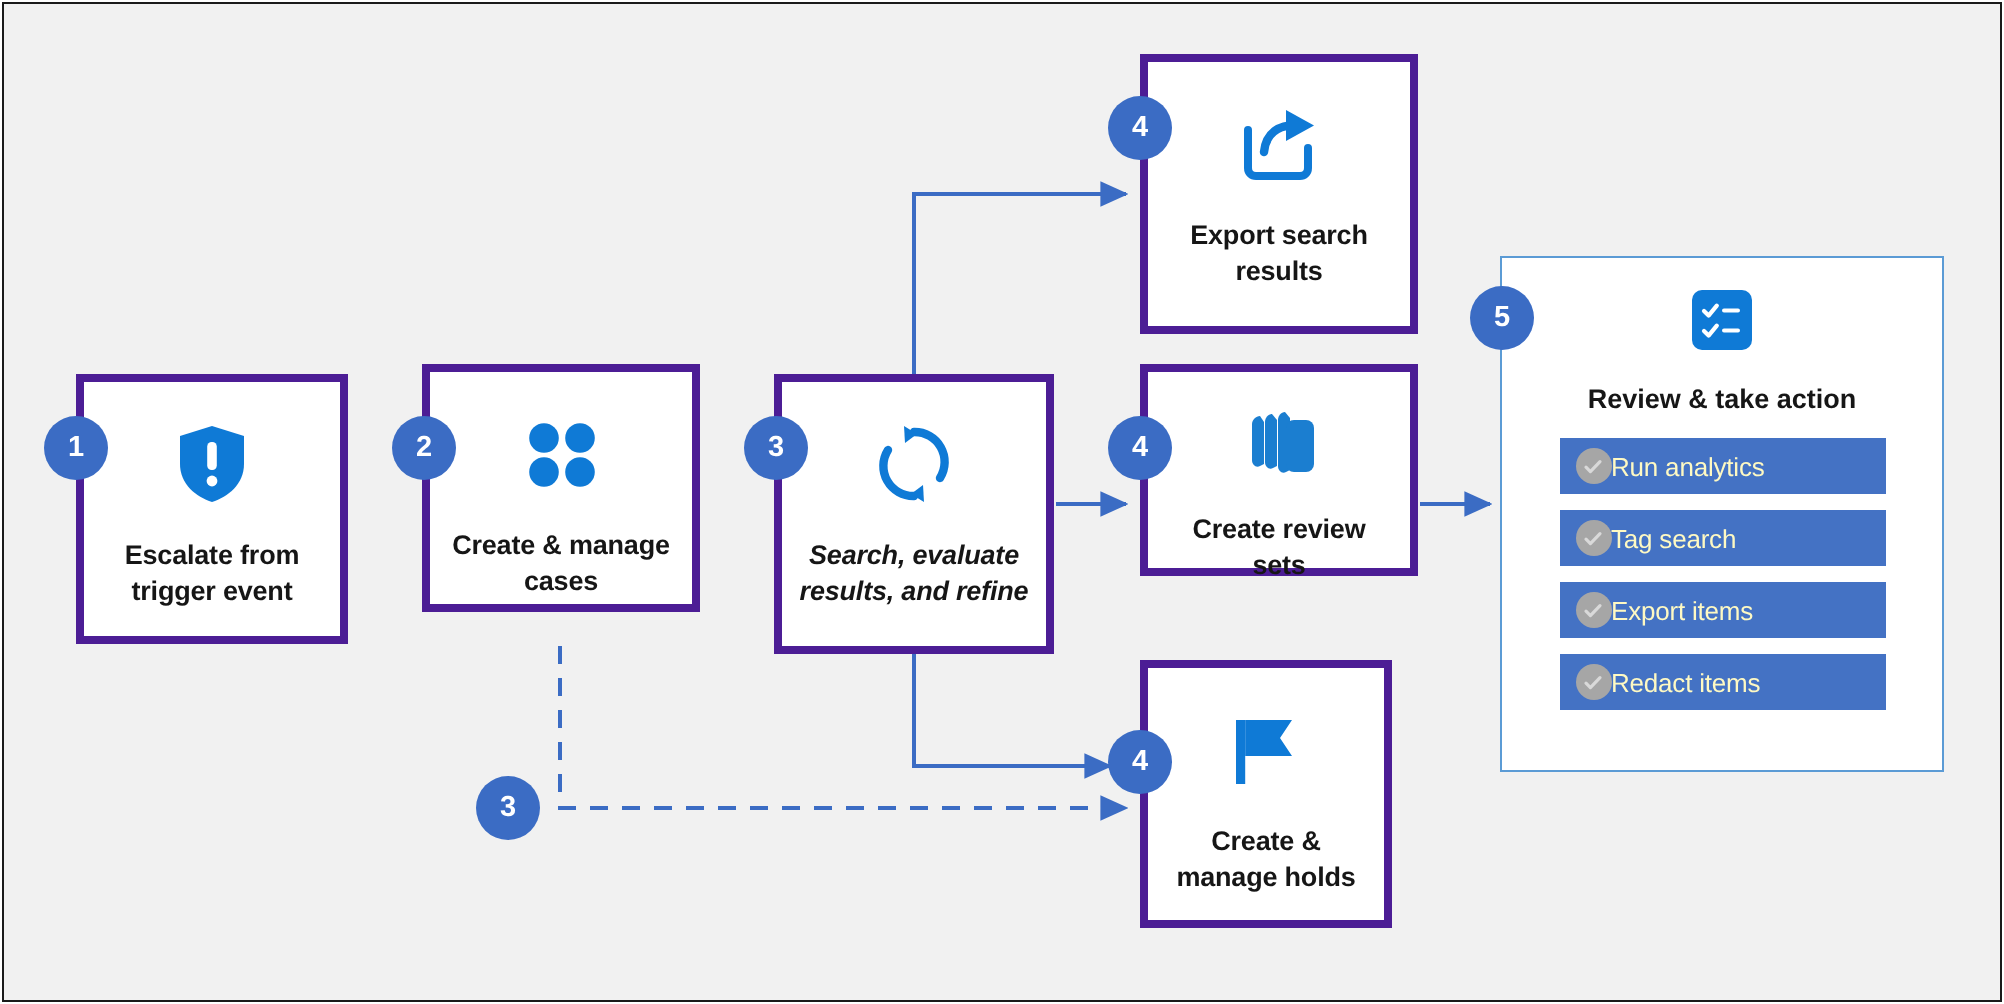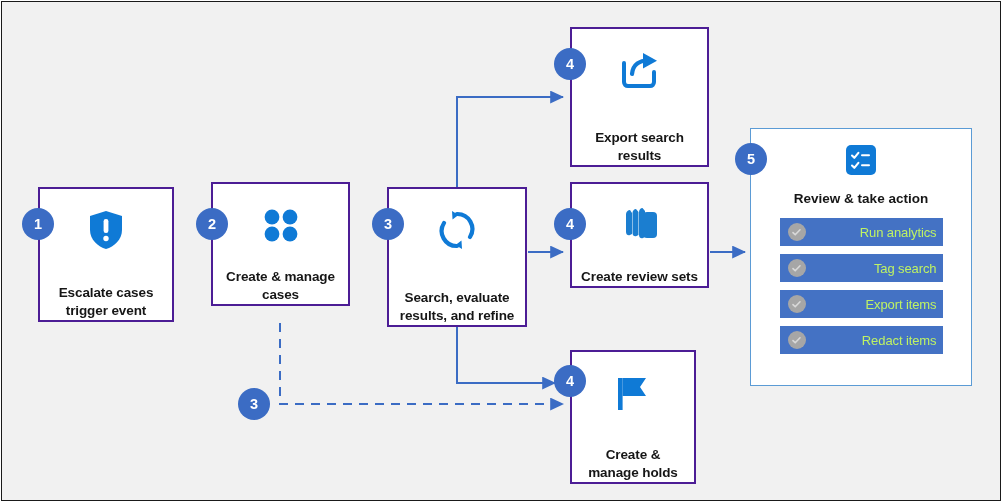--- a/index.html
+++ b/index.html
@@ -16,26 +16,25 @@
     background:#f1f1f1;
     border:1px solid #1a1a1a;
     box-sizing:border-box;
     overflow:hidden;
   }
   #svg-layer{position:absolute;left:0;top:0;width:1000px;height:500px;pointer-events:none;}
 
   .node{
     position:absolute;
     background:#ffffff;
-    border:2px solid #4c1d95;
+    border:4px solid #4c1d95;
     box-sizing:border-box;
     display:flex;
     flex-direction:column;
     align-items:center;
-    justify-content:space-between;
   }
   .node .icon{margin-top:18px;height:46px;display:flex;align-items:center;justify-content:center;}
   .node .caption{
     margin-top:14px;
     font-size:13.5px;
     font-weight:700;
     color:#161616;
     text-align:center;
     line-height:1.32;
     padding:0 8px;
@@ -50,24 +49,24 @@
     color:#ffffff;
     font-size:14.5px;
     font-weight:700;
     display:flex;align-items:center;justify-content:center;
     box-sizing:border-box;
   }
 
   
   #node-escalate{left:36px;top:185px;width:136px;height:135px;}
   #node-cases{left:209px;top:180px;width:139px;height:124px;}
-  #node-search{left:385px;top:185px;width:140px;height:140px;}
+  #node-search{left:385px;top:185px;width:140px;height:140px;font-style:italic;}
   #node-export-search{left:568px;top:25px;width:139px;height:140px;}
   #node-review-sets{left:568px;top:180px;width:139px;height:106px;}
-  #node-holds{left:568px;top:348px;width:126px;height:134px;}
+  #node-holds{left:568px;top:328px;width:126px;height:134px;}
 
   #panel-review{
     position:absolute;
     left:748px;top:126px;width:222px;height:258px;
     background:#ffffff;
     border:1px solid #5b9bd5;
     box-sizing:border-box;
     display:flex;flex-direction:column;align-items:center;
   }
   #panel-review .panel-icon{margin-top:16px;}
@@ -84,22 +83,22 @@
     padding-left:8px;
   }
   .action-btn .check{
     width:18px;height:18px;border-radius:50%;
     background:#a6a6a6;
     display:flex;align-items:center;justify-content:center;
     flex:0 0 auto;
   }
   .action-btn .label{
     flex:1;
-    text-align:right;
-    color:#bef264;
+    text-align:left;
+    color:#fef9c3;
     font-size:13px;
     font-weight:400;
     padding-right:6px;
     letter-spacing:-0.1px;
   }
 
   
   #badge-1{left:20px;top:206px;}
   #badge-2{left:194px;top:206px;}
   #badge-3{left:370px;top:206px;}
@@ -133,21 +132,21 @@
   </svg>
 
   <div class="node" id="node-escalate">
     <div class="icon">
       <svg width="34" height="40" viewBox="0 0 34 40">
         <path d="M17 1 L33 6 V20 C33 30 25 36.5 17 39 C9 36.5 1 30 1 20 V6 Z" fill="#0f7ad6"></path>
         <rect x="14.6" y="9" width="4.8" height="14" rx="2.2" fill="#ffffff"></rect>
         <circle cx="17" cy="28.5" r="2.7" fill="#ffffff"></circle>
       </svg>
     </div>
-    <div class="caption">Escalate cases trigger event</div>
+    <div class="caption">Escalate from trigger event</div>
   </div>
   <div class="badge" id="badge-1">1</div>
 
   <div class="node" id="node-cases">
     <div class="icon">
       <svg width="40" height="36" viewBox="0 0 40 36">
         <circle cx="11" cy="10" r="7.4" fill="#0f7ad6"></circle>
         <circle cx="29" cy="10" r="7.4" fill="#0f7ad6"></circle>
         <circle cx="11" cy="27" r="7.4" fill="#0f7ad6"></circle>
         <circle cx="29" cy="27" r="7.4" fill="#0f7ad6"></circle>

